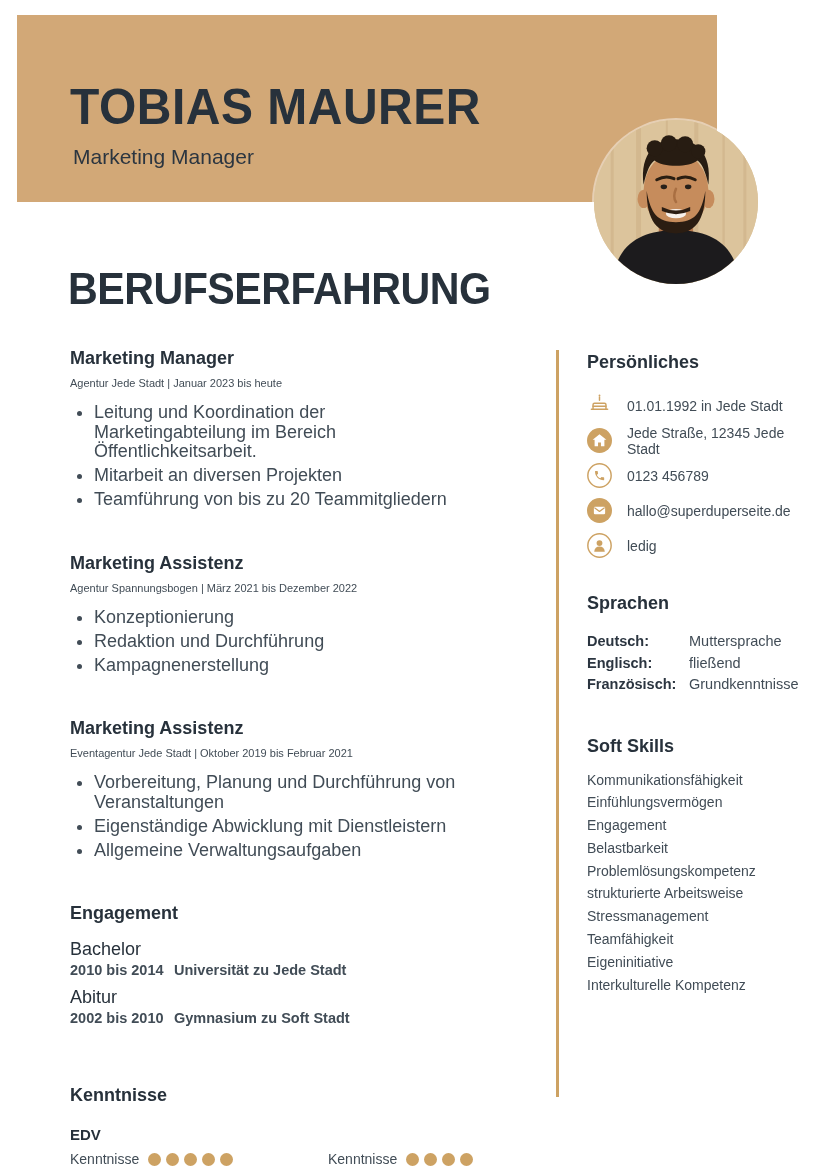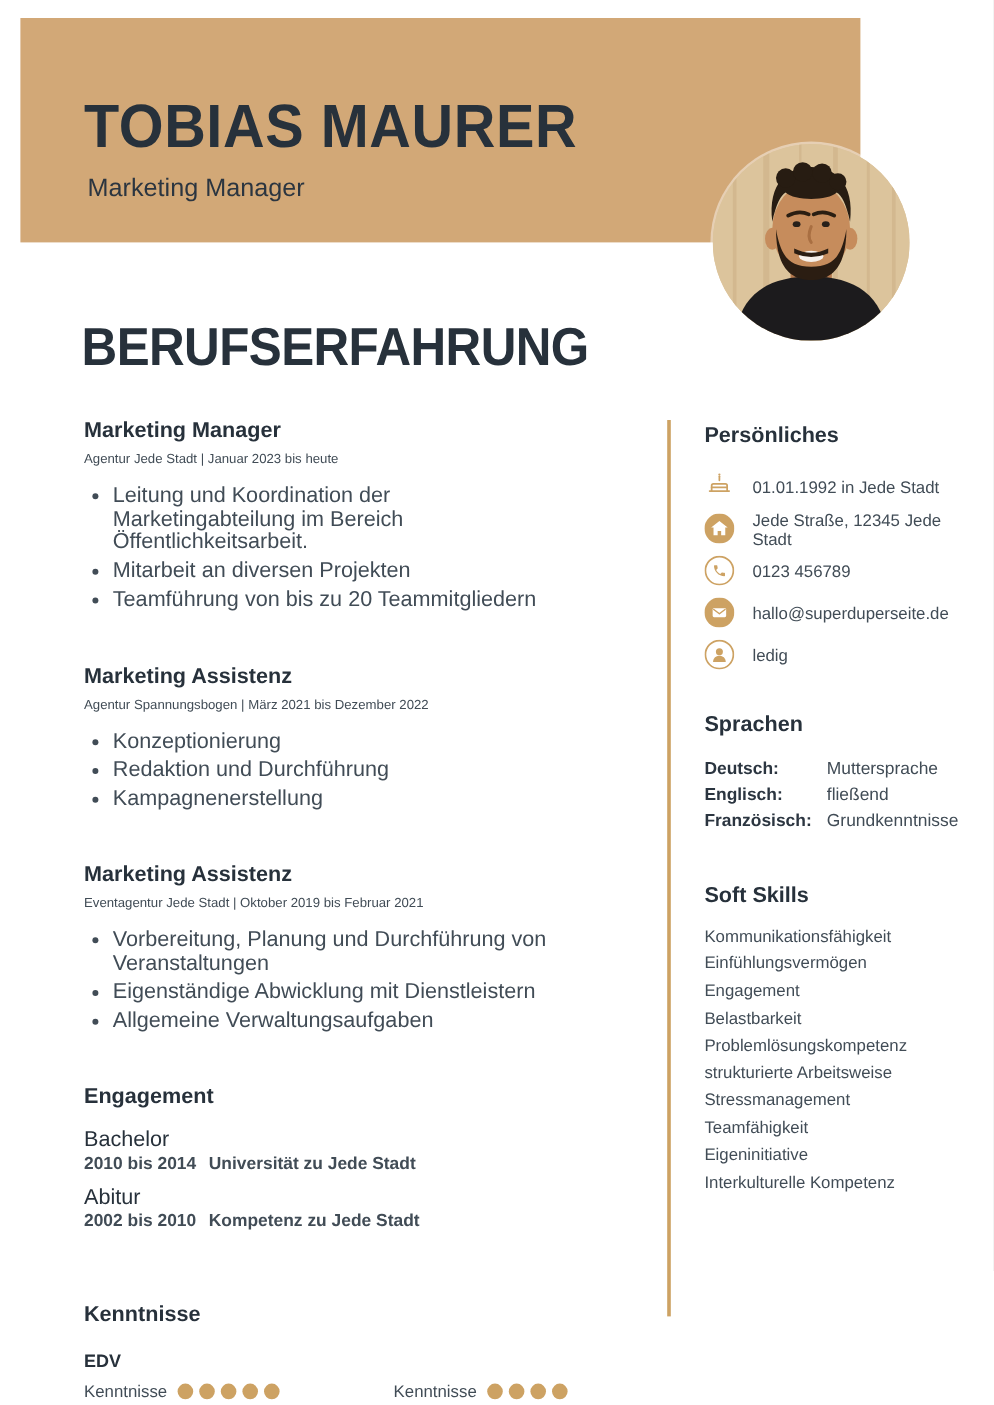--- a/index.html
+++ b/index.html
@@ -188,21 +188,21 @@
             <div class="edu-degree">Bachelor</div>
             <div class="edu-row">
               <span class="period">2010 bis 2014</span>
               <span class="school">Universität zu Jede Stadt</span>
             </div>
           </div>
           <div>
             <div class="edu-degree">Abitur</div>
             <div class="edu-row">
               <span class="period">2002 bis 2010</span>
-              <span class="school">Kompetenz zu Jede Stadt</span>
+              <span class="school">Gymnasium zu Soft Stadt</span>
             </div>
           </div>
         </div>
     </section>
 
     <section class="skills">
       <h2>Kenntnisse</h2>
       <div class="subhead">EDV</div>
       <div class="skills-grid" id="skills-grid">
           <div class="skill-row">

